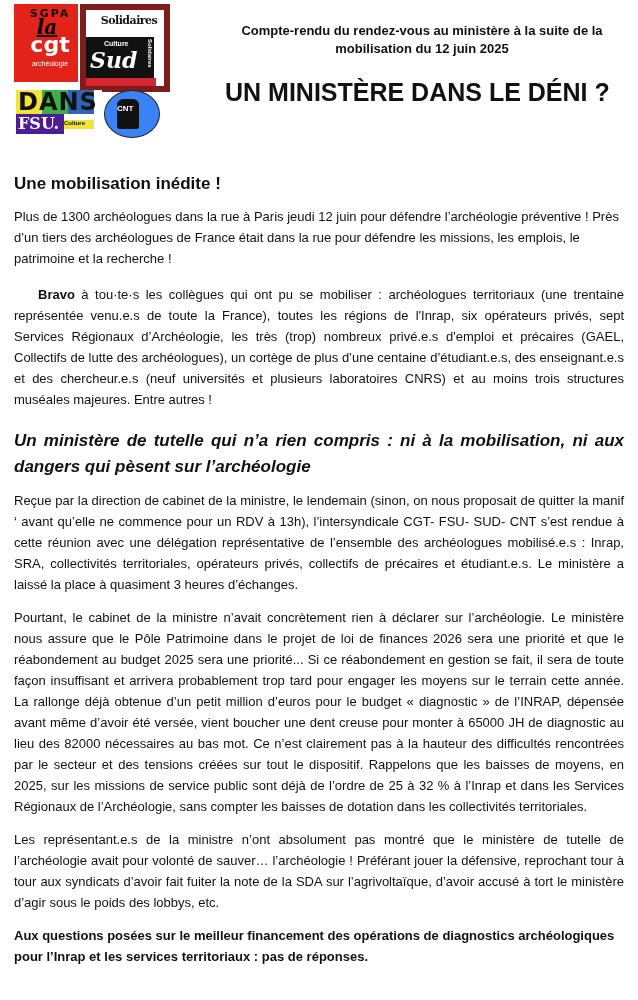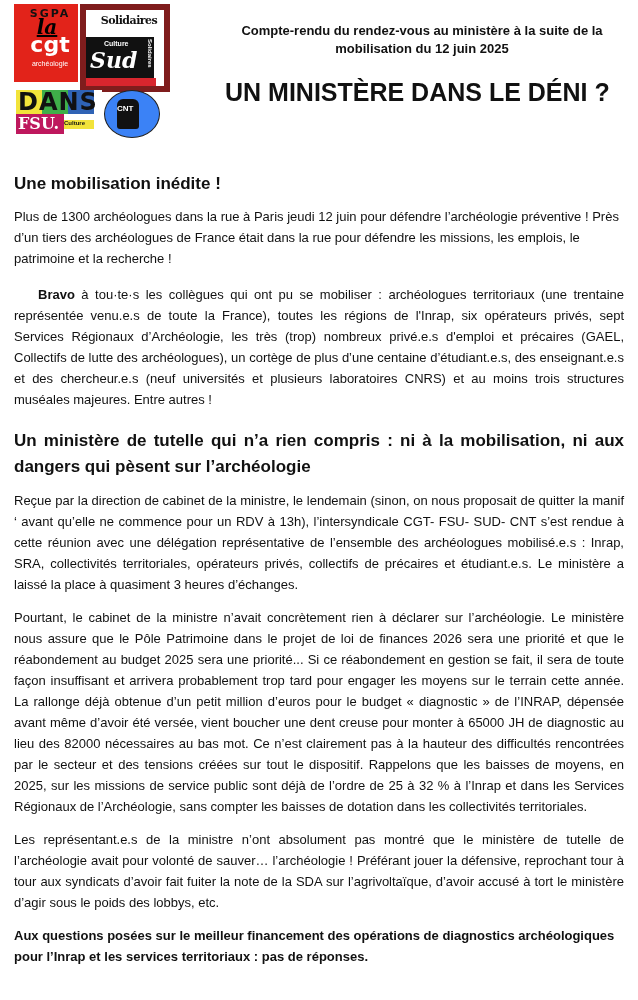--- a/index.html
+++ b/index.html
@@ -22,21 +22,21 @@
     .logo-sud .culture { position: absolute; left: 18px; top: 3px; font-size: 7px; font-weight: bold; }
     .logo-sud .sud { position: absolute; left: 4px; top: 10px; font-family: "DejaVu Serif", serif; font-style: italic; font-weight: bold; font-size: 22px; }
     .logo-sud .vert { position: absolute; right: 1px; top: 2px; font-size: 6px; font-weight: bold; writing-mode: vertical-rl; }
     .logo-sud .red { position: absolute; left: 0; bottom: -4px; width: 70px; height: 8px; background: #d8262e; }
     
     .logo-snac { left: 16px; top: 90px; width: 78px; height: 48px; background: #fff; }
     .logo-snac .s { position: absolute; left: 0; top: 0; width: 26px; height: 24px; background: #f2e33a; }
     .logo-snac .n { position: absolute; left: 26px; top: 0; width: 26px; height: 24px; background: #3fae49; }
     .logo-snac .c { position: absolute; left: 52px; top: 0; width: 26px; height: 24px; background: #2f63b5; }
     .logo-snac .txt { position: absolute; left: 2px; top: -2px; font-family: "DejaVu Sans", sans-serif; font-weight: bold; font-size: 24px; color: #111; letter-spacing: 1px; }
-    .logo-snac .fsu { position: absolute; left: 0; top: 24px; width: 46px; height: 20px; background: #be185d; color: #fff; font-family: "DejaVu Serif", serif; font-weight: bold; font-size: 16px; padding-left: 2px; }
+    .logo-snac .fsu { position: absolute; left: 0; top: 24px; width: 46px; height: 20px; background: #4c1d95; color: #fff; font-family: "DejaVu Serif", serif; font-weight: bold; font-size: 16px; padding-left: 2px; }
     .logo-snac .cult { position: absolute; left: 48px; top: 30px; width: 30px; height: 9px; background: #f2e33a; font-size: 6px; font-weight: bold; color: #111; }
     
     .logo-cnt { left: 104px; top: 90px; width: 46px; height: 46px; border-radius: 50%; background: #3b82f6; border: 1px solid #222; }
     .logo-cnt .cat { position: absolute; left: 12px; top: 8px; width: 22px; height: 30px; background: #111; border-radius: 6px 6px 3px 3px; }
     .logo-cnt .cnt { position: absolute; left: 12px; top: 13px; font-size: 8px; font-weight: bold; color: #fff; }
 
     .header-sub {
       position: absolute; left: 232px; top: 22px; width: 380px;
       text-align: center; font-weight: bold; font-size: 13px; line-height: 18px; color: #111;
     }
@@ -90,19 +90,19 @@
 <div class="header-title">UN MINISTÈRE DANS LE DÉNI ?</div>
 
 <div class="content">
   <section>
     <h2>Une mobilisation inédite !</h2>
     <p class="left" style="margin-bottom:15px;">Plus de 1300 archéologues dans la rue à Paris jeudi 12 juin pour défendre l’archéologie préventive ! Près d’un tiers des archéologues de France était dans la rue pour défendre les missions, les emplois, le patrimoine et la recherche !</p>
     <p style="margin-bottom:18px;"><span class="b">Bravo</span><span> à tou·te·s les collègues qui ont pu se mobiliser : archéologues territoriaux (une trentaine représentée venu.e.s de toute la France), toutes les régions de l'Inrap, six opérateurs privés, sept Services Régionaux d’Archéologie, les très (trop) nombreux privé.e.s d'emploi et précaires (GAEL, Collectifs de lutte des archéologues), un cortège de plus d’une centaine d’étudiant.e.s, des enseignant.e.s et des chercheur.e.s (neuf universités et plusieurs laboratoires CNRS) et au moins trois structures muséales majeures. Entre autres !</span></p>
   </section>
 
   <section>
-    <h2 class="wide" style="line-height:26px; ">Un ministère de tutelle qui n’a rien compris :  ni à la mobilisation, ni aux dangers qui pèsent sur l’archéologie</h2>
+    <h2 class="wide" style="line-height:26px; font-style:italic;">Un ministère de tutelle qui n’a rien compris :  ni à la mobilisation, ni aux dangers qui pèsent sur l’archéologie</h2>
     <p>Reçue par la direction de cabinet de la ministre, le lendemain (sinon, on nous proposait de quitter la manif ‘ avant qu’elle ne commence pour un RDV à 13h), l’intersyndicale CGT- FSU- SUD- CNT s’est rendue à cette réunion avec une délégation représentative de l’ensemble des archéologues mobilisé.e.s : Inrap, SRA, collectivités territoriales, opérateurs privés, collectifs de précaires et étudiant.e.s. Le ministère a laissé la place à quasiment 3 heures d’échanges.</p>
     <p>Pourtant, le cabinet de la ministre n’avait concrètement rien à déclarer sur l’archéologie. Le ministère nous assure que le Pôle Patrimoine dans le projet de loi de finances 2026 sera une priorité et que le réabondement au budget 2025 sera une priorité... Si ce réabondement en gestion se fait, il sera de toute façon insuffisant et arrivera probablement trop tard pour engager les moyens sur le terrain cette année. La rallonge déjà obtenue d’un petit million d’euros pour le budget « diagnostic » de l’INRAP, dépensée avant même d’avoir été versée, vient boucher une dent creuse pour monter à 65000 JH de diagnostic au lieu des 82000 nécessaires au bas mot. Ce n’est clairement pas à la hauteur des difficultés rencontrées par le secteur et des tensions créées sur tout le dispositif. Rappelons que les baisses de moyens, en 2025, sur les missions de service public sont déjà de l’ordre de 25 à 32 % à l’Inrap et dans les Services Régionaux de l’Archéologie, sans compter les baisses de dotation dans les collectivités territoriales.</p>
     <p>Les représentant.e.s de la ministre n’ont absolument pas montré que le ministère de tutelle de l’archéologie avait pour volonté de sauver… l’archéologie ! Préférant jouer la défensive, reprochant tour à tour aux syndicats d’avoir fait fuiter la note de la SDA sur l’agrivoltaïque, d’avoir accusé à tort le ministère d’agir sous le poids des lobbys, etc.</p>
     <p class="boldp left">Aux questions posées sur le meilleur financement des opérations de diagnostics archéologiques pour l’Inrap et les services territoriaux : pas de réponses.</p>
   </section>
 </div>
 
 </body></html>

